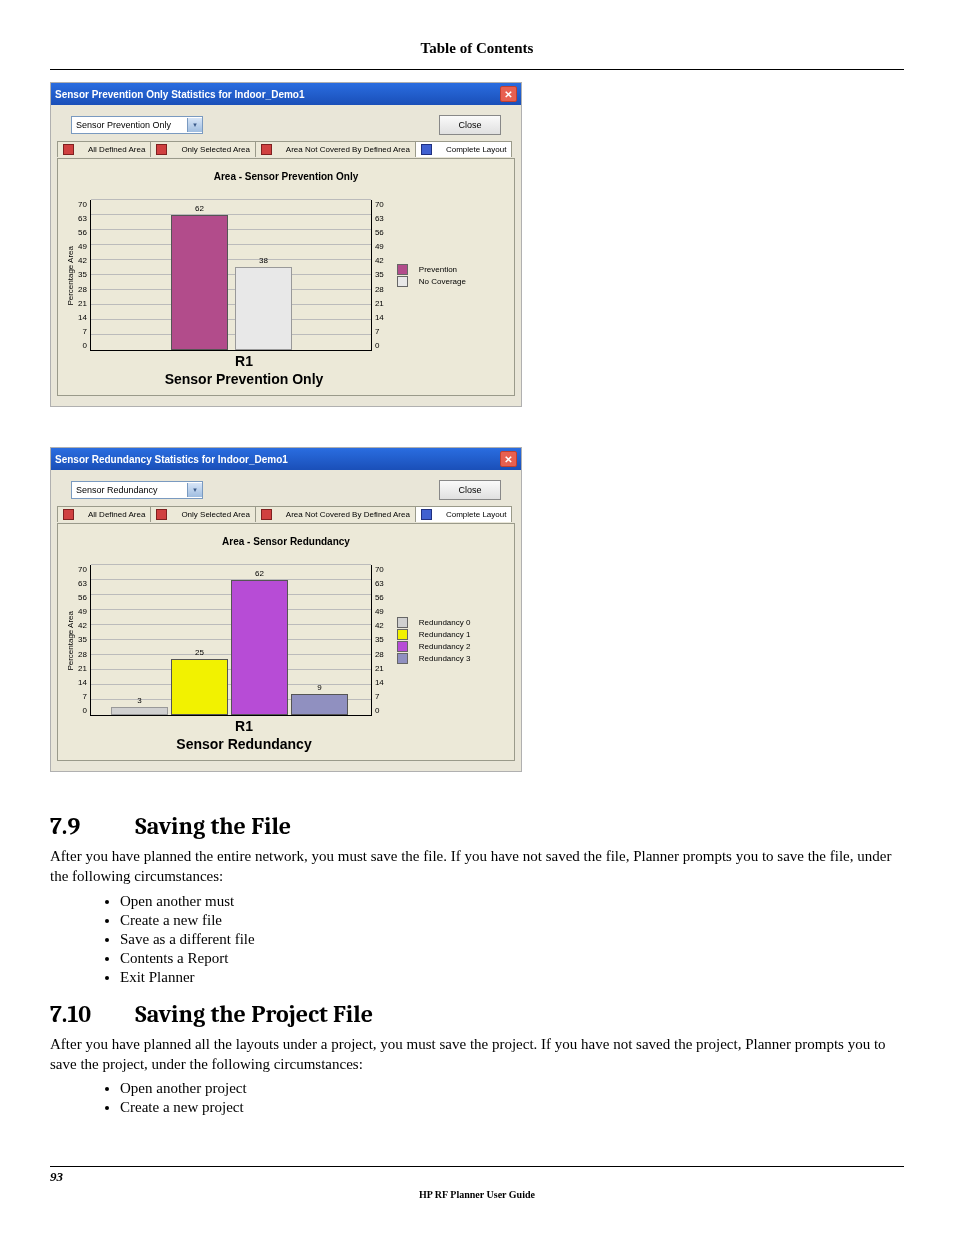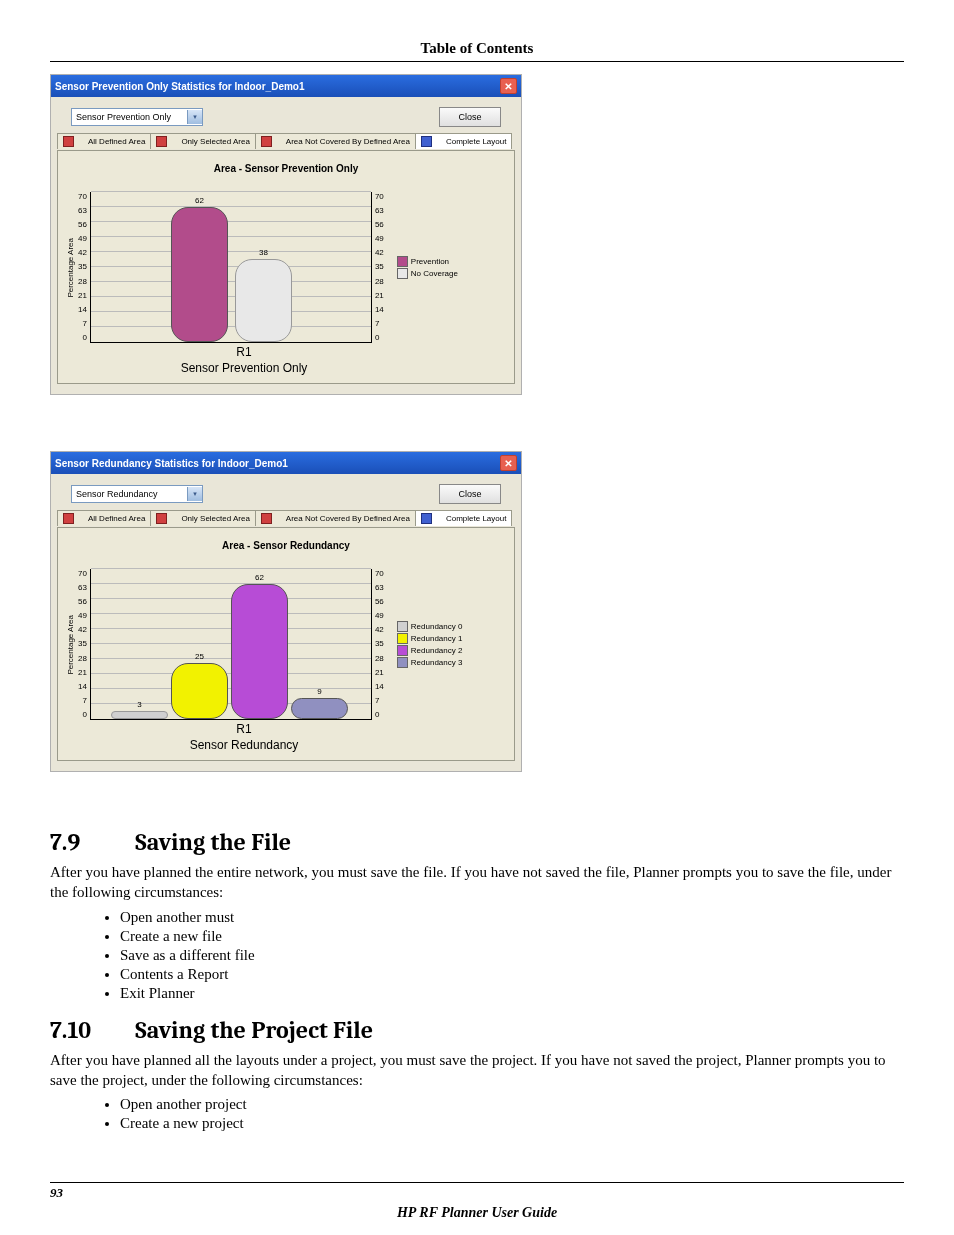--- a/index.html
+++ b/index.html
@@ -7,29 +7,29 @@
     padding: 40px 50px;
     font-family: "Times New Roman", serif;
     background: #fff;
     color: #000;
     width: 854px;
   }
   .toc-header {
     text-align: center;
     font-weight: bold;
     font-size: 15px;
-    padding-bottom: 4px;
+    padding-bottom: 12px;
     border-bottom: 1px solid #000;
     margin-bottom: 12px;
   }
   .dialog {
     width: 470px;
     border: 1px solid #b0b0b0;
     background: #e9e6d8;
-    margin-bottom: 56px;
+    margin-bottom: 40px;
     font-family: Tahoma, Arial, sans-serif;
     font-size: 9px;
     color: #000;
   }
   .dialog-titlebar {
     background: linear-gradient(to bottom, #2a6de0 0%, #1a4fb8 100%);
     color: #fff;
     font-weight: bold;
     font-size: 10px;
     padding: 3px 4px;
@@ -151,43 +151,43 @@
   }
   .gridline {
     position:absolute;
     left:0;right:0;
     border-top:1px solid #bbb;
   }
   .bar {
     position:absolute;
     bottom:0;
     width:55px;
-    border-radius:17px;
   }
   .bar-label {
     position:absolute;
     width:100%;
     text-align:center;
     top:-12px;
     font-size:8px;
   }
   .xlabels {
     margin-left: 40px;
     width:280px;
     text-align:center;
-    font-size:12px;
+    font-size:14px;
+    font-weight:bold;
   }
   .xlabels .row1 { margin-top:2px; }
   .xlabels .row2 { margin-top:2px; }
   .legend {
     margin-left:10px;
     align-self:center;
     font-size:8px;
   }
-  .legend-item { display:flex; align-items:center; gap:3px; margin:1px 0; }
+  .legend-item { display:flex; align-items:center; gap:11px; margin:1px 0; }
   .legend-sw { width:9px;height:9px;border:1px solid #666; }
   .section-heading {
     font-family: Cambria, Georgia, serif;
     font-weight:bold;
     font-size:24px;
     margin: 10px 0 6px 0;
   }
   .section-heading .num { display:inline-block; width:80px; }
   .body-text {
     font-size:15px;
@@ -207,22 +207,21 @@
   }
   .page-num {
     font-weight:bold;
     font-style:italic;
     font-size:13px;
     margin-bottom:4px;
   }
   .guide-title {
     text-align:center;
     font-weight:bold;
-    font-style:italic;
-    font-size:14px;
+    font-size:10px;
   }
 </style>
 </head>
 <body>
 
 <div class="toc-header">Table of Contents</div>
 
 <div class="dialog">
   <div class="dialog-titlebar">
     <span>Sensor Prevention Only Statistics for Indoor_Demo1</span>

